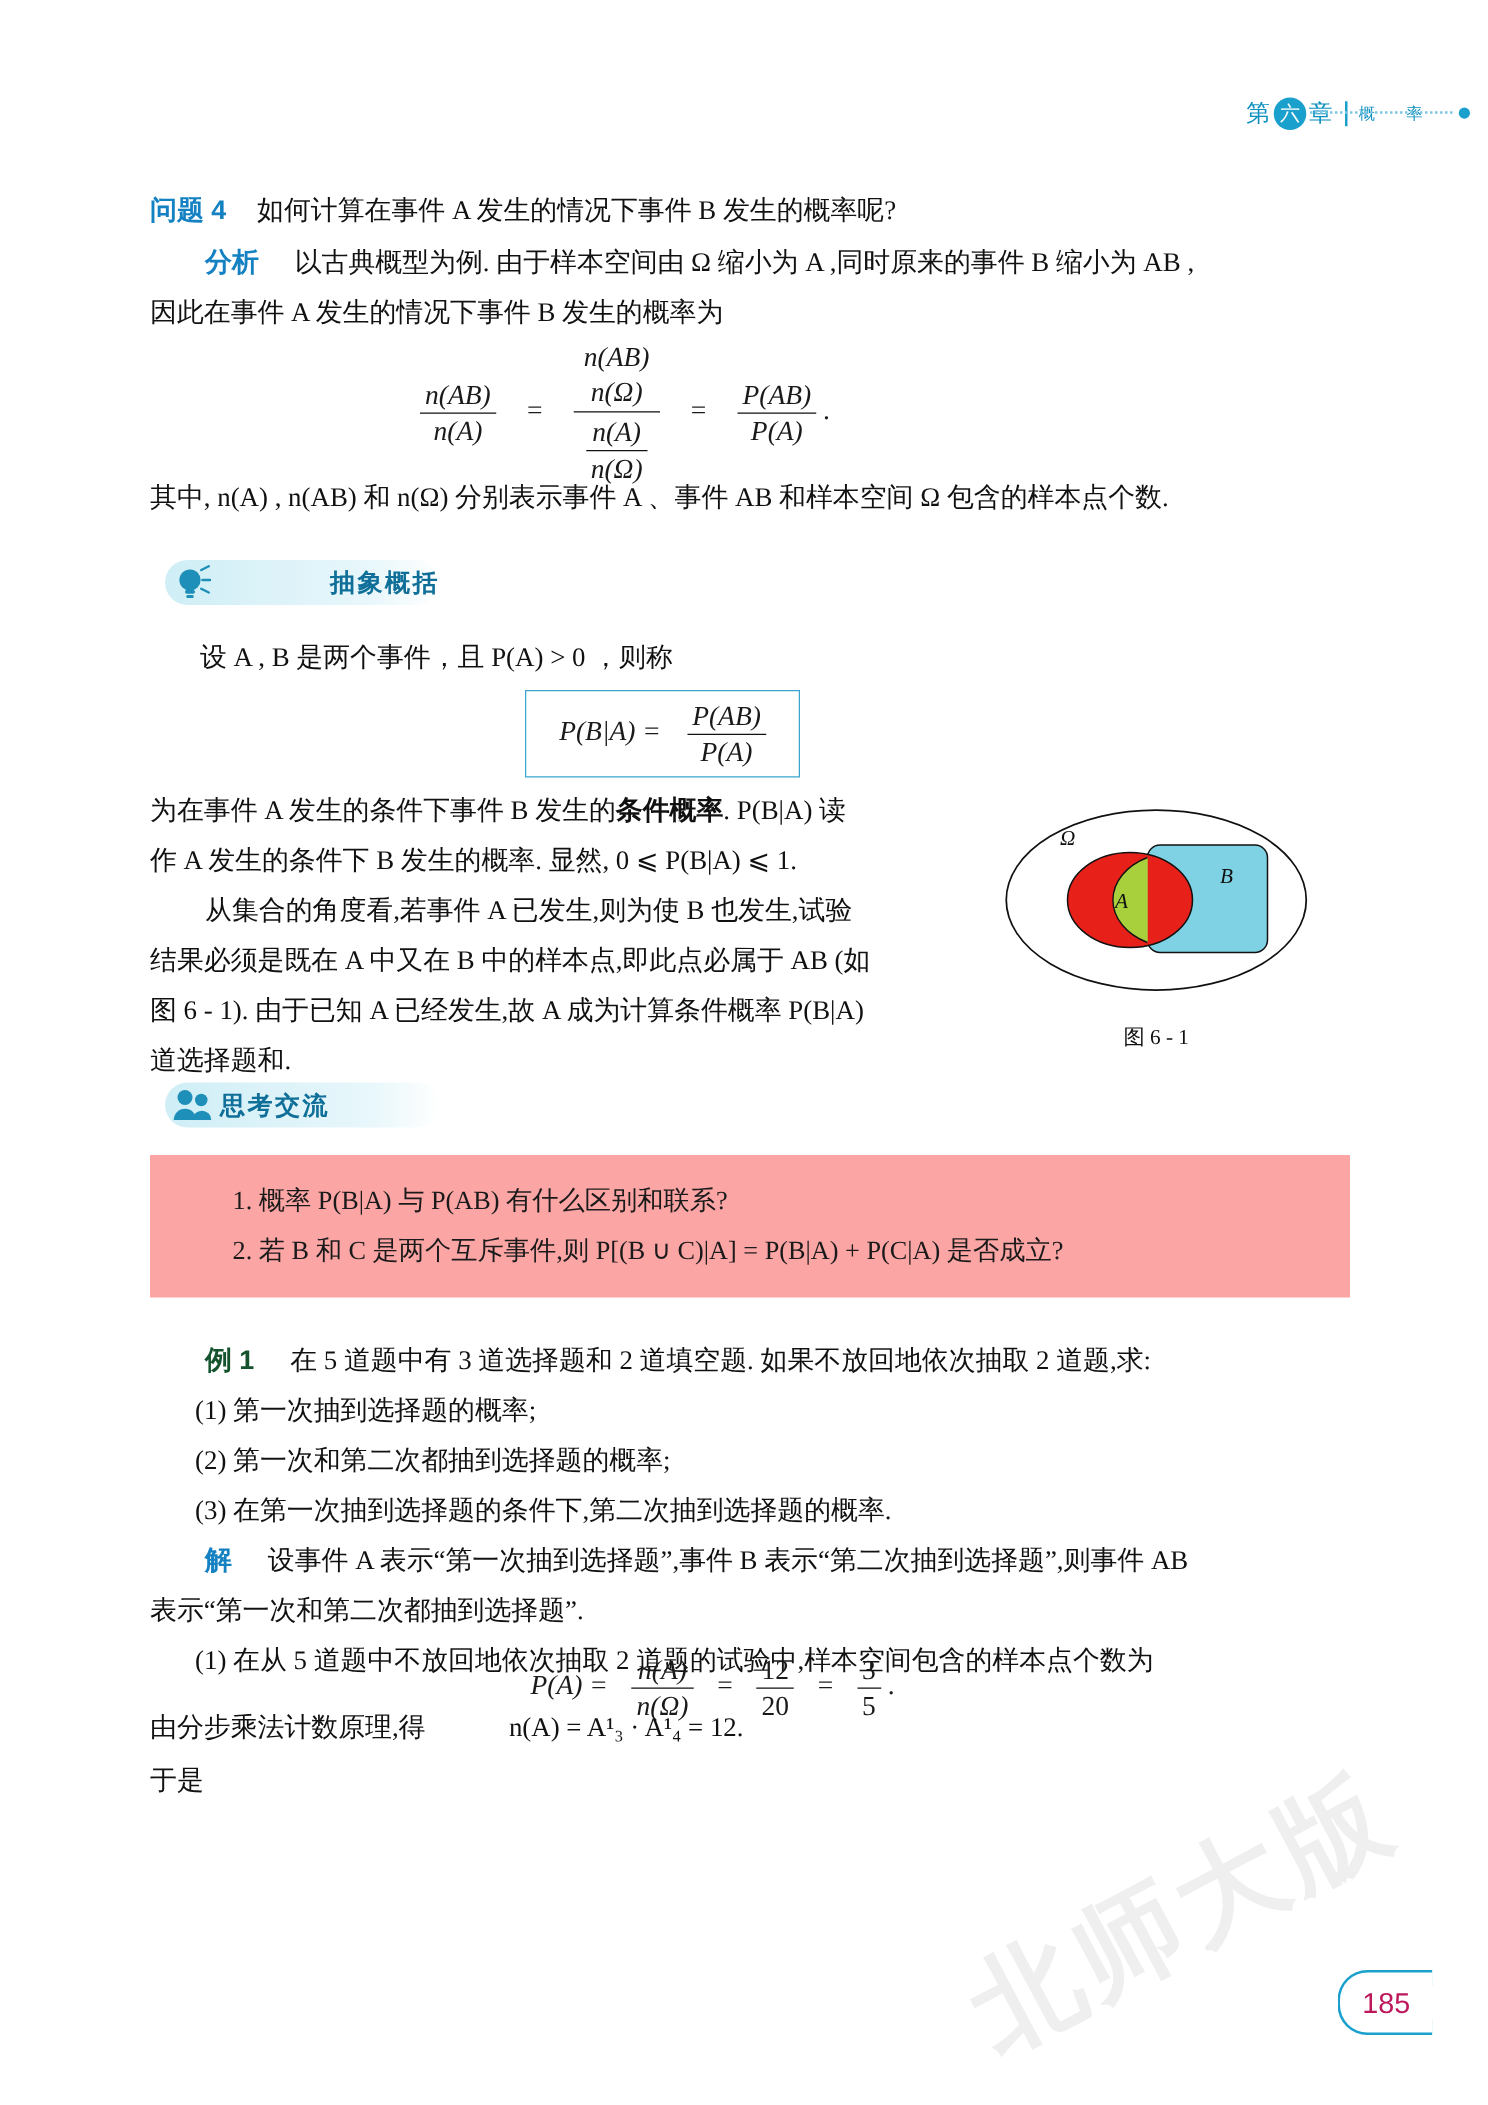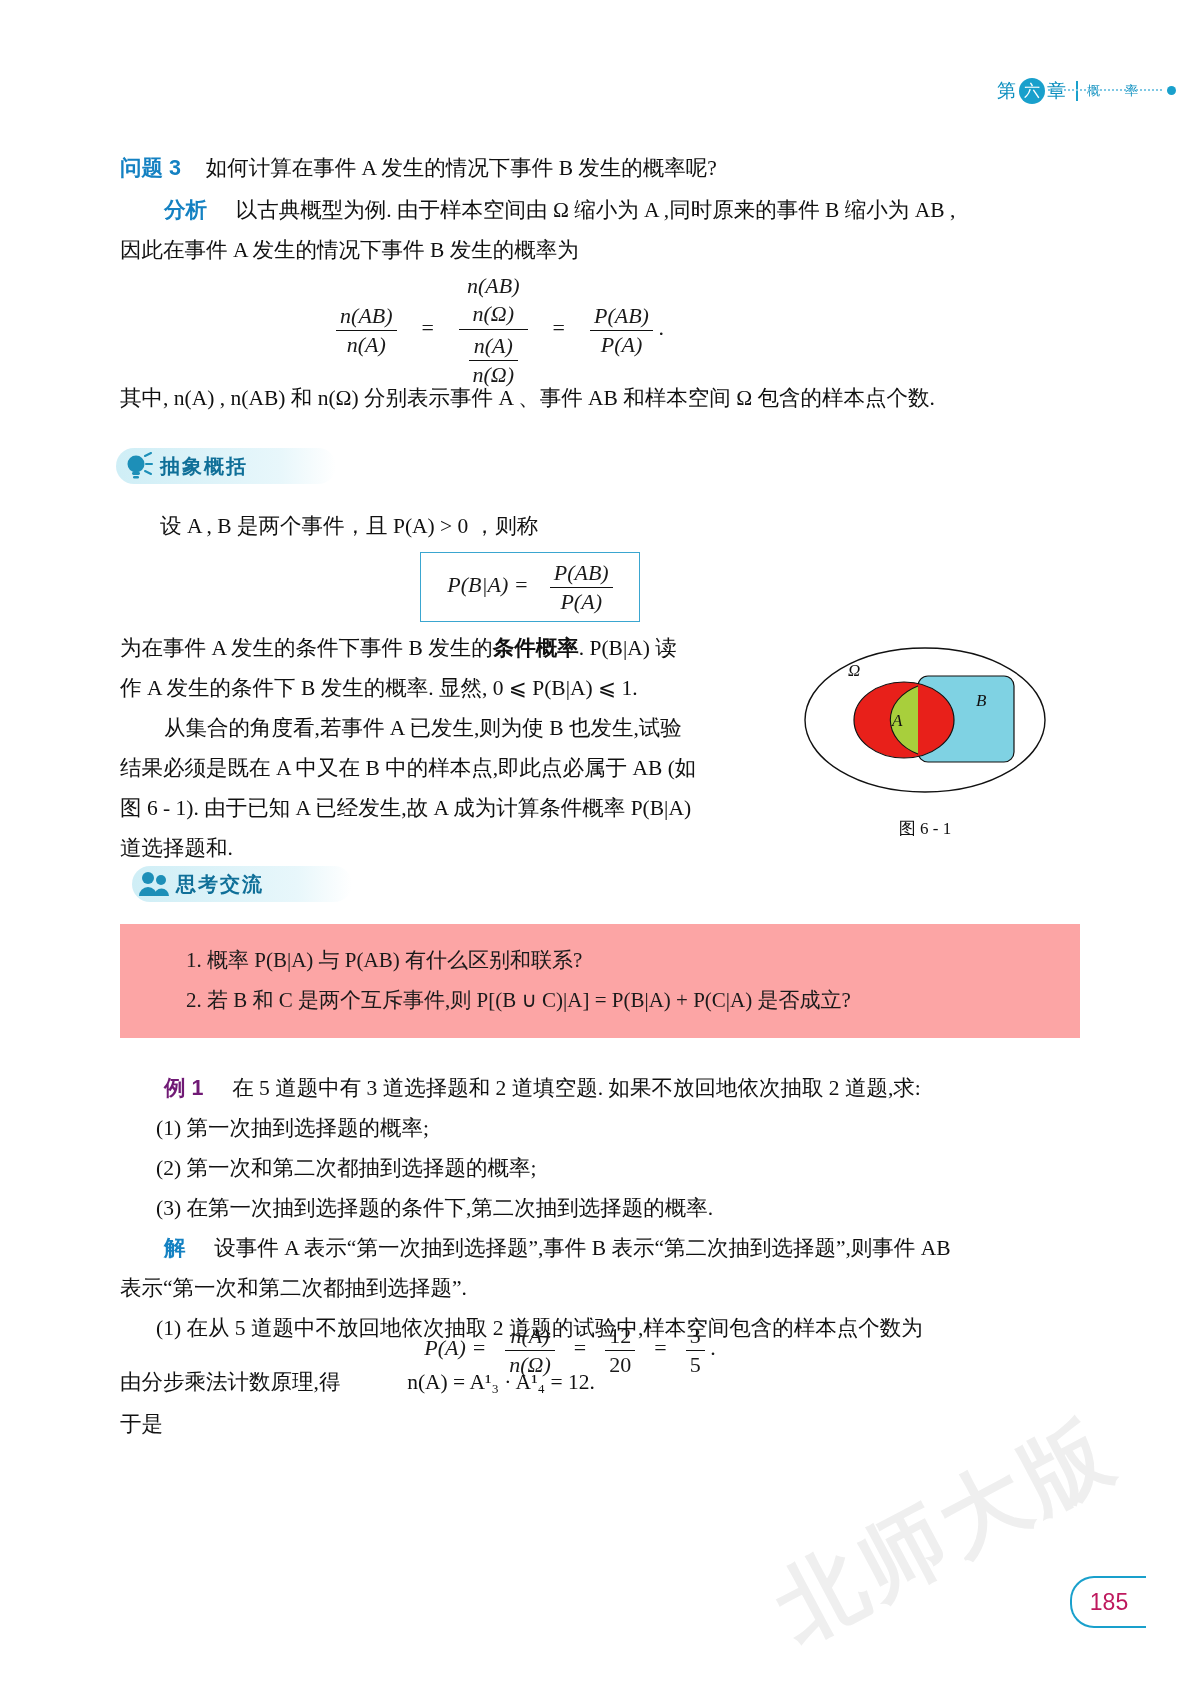--- a/index.html
+++ b/index.html
@@ -51,21 +51,21 @@
     width:125px; height:14px;
     display:flex; align-items:center;
   }
   p.tx {
     margin:0;
     font-size:21.5px;
     line-height:40px;
     color:#111;
   }
   .lead { color:#1481c2; font-weight:bold; font-family:"Liberation Sans", sans-serif; }
-  .lead-orange { color:#701a75; font-weight:bold; font-family:"Liberation Sans", sans-serif; }
+  .lead-orange { color:#14532d; font-weight:bold; font-family:"Liberation Sans", sans-serif; }
   .math { font-family:"Liberation Serif", serif; font-style:italic; }
   .mathup { font-family:"Liberation Serif", serif; font-style:normal; }
   .bold { font-weight:bold; }
 
   
   .frac { display:inline-block; vertical-align:middle; text-align:center; line-height:1.25; }
   .frac .num { display:block; padding:0 4px; border-bottom:1.3px solid #111; }
   .frac .den { display:block; padding:0 4px; }
   .frac.nb .num { border-bottom:none; }
 
@@ -150,21 +150,21 @@
     </div>
     <div class="header-dots" style="right:46px; top:6px; width:0;"></div>
   </div>
   <div style="position:absolute; right:14px; top:84px; width:128px; height:12px; display:flex; align-items:center;">
     <div style="flex:1; border-top:2px dotted #7fc8e4; height:0;"></div>
     <div style="width:9px;height:9px;border-radius:50%;background:#19a0cc;margin-left:5px;"></div>
   </div>
 
   <div style="position:absolute; left:120px; top:148px; width:950px;">
     <p class="tx">
-      <span class="lead">问题 3</span>
+      <span class="lead">问题 4</span>
       <span style="display:inline-block;width:14px"></span>
       <span>如何计算在事件 A 发生的情况下事件 B 发生的概率呢?</span>
     </p>
   </div>
 
   <div style="position:absolute; left:120px; top:190px; width:960px;">
     <p class="tx" style="text-indent:44px;">
       <span class="lead">分析</span>
       <span style="display:inline-block;width:18px"></span>
       <span>以古典概型为例. 由于样本空间由 Ω 缩小为 A ,同时原来的事件 B 缩小为 AB ,</span>
@@ -201,21 +201,21 @@
       <span class="num">P(AB)</span>
       <span class="den">P(A)</span>
     </span>
     <span>.</span>
   </div>
 
   <div style="position:absolute; left:120px; top:378px; width:960px;">
     <p class="tx">其中, n(A) , n(AB) 和 n(Ω) 分别表示事件 A 、事件 AB 和样本空间 Ω 包含的样本点个数.</p>
   </div>
 
-  <div style="position:absolute; left:116px; top:448px;" class="badge">
+  <div style="position:absolute; left:132px; top:448px;justify-content:space-between;" class="badge">
     <span class="bicon">
       <svg width="30" height="28" viewBox="0 0 30 28">
         <circle cx="13" cy="12" r="8.5" fill="#1d8fb8"></circle>
         <rect x="9" y="20" width="8" height="3" rx="1.4" fill="#1d8fb8"></rect>
         <rect x="10" y="24" width="6" height="2.4" rx="1.2" fill="#1d8fb8"></rect>
         <path d="M22 4 L28 1" stroke="#1d8fb8" stroke-width="2" stroke-linecap="round"></path>
         <path d="M23 12 L29 12" stroke="#1d8fb8" stroke-width="2" stroke-linecap="round"></path>
         <path d="M22 19 L28 22" stroke="#1d8fb8" stroke-width="2" stroke-linecap="round"></path>
       </svg>
     </span>

